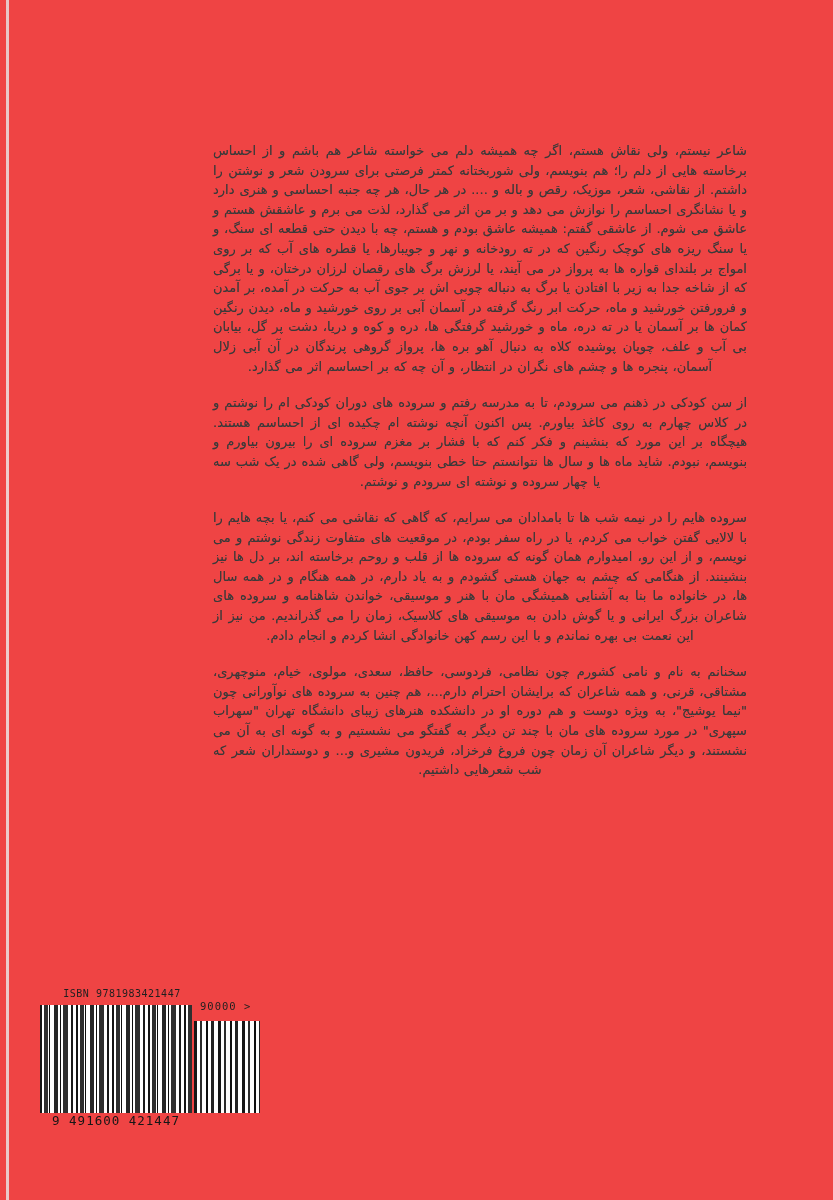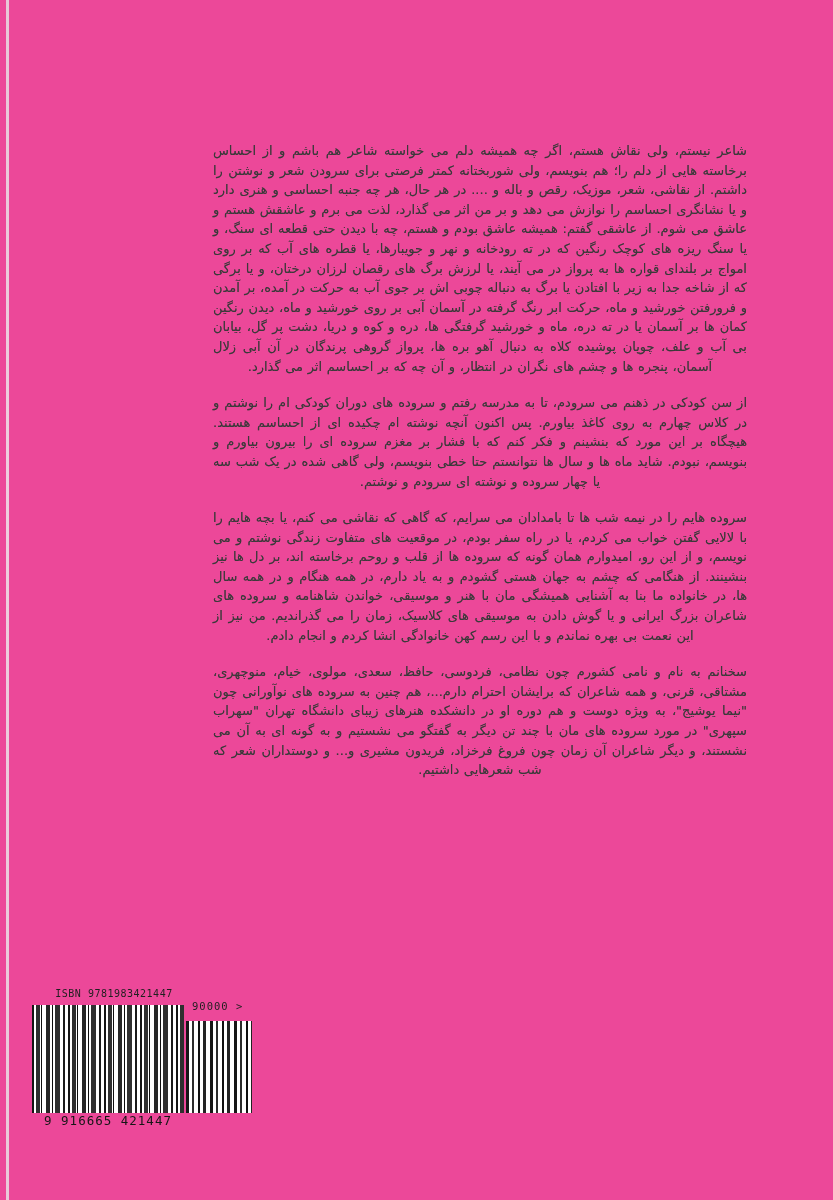--- a/index.html
+++ b/index.html
@@ -5,21 +5,21 @@
   html,body{margin:0;padding:0;}
   body{
     width:833px;height:1200px;
     background:#ffffff;
     font-family:"DejaVu Sans", sans-serif;
     overflow:hidden;
   }
   .scan-page{
     position:relative;
     width:833px;height:1200px;
-    background:#ec4899;
+    background:#ef4444;
     overflow:hidden;
   }
   
   .edge-line{
     position:absolute;left:6px;top:0;width:3px;height:1200px;
     background:linear-gradient(180deg,#e7e7e7,#efefef 40%,#e9e9e9);
     opacity:.8;
   }
   
   .text-block{
@@ -33,21 +33,21 @@
     text-shadow:0 0 .6px rgba(60,60,60,.55);
   }
   .text-block p{
     margin:0 0 17px 0;
     text-align:justify;
     text-align-last:center;
     word-spacing:.5px;
   }
   
   .barcode-wrap{
-    position:absolute;left:20px;top:988px;width:280px;height:150px;
+    position:absolute;left:28px;top:988px;width:280px;height:150px;
     filter:blur(.55px);
   }
   .isbn-label{
     position:absolute;left:14px;top:0;width:160px;
     font-size:10px;letter-spacing:.5px;
     color:#1f1f1f;text-align:center;white-space:nowrap;
     font-family:"DejaVu Sans Mono", monospace;
   }
   .ean-main{
     position:absolute;left:12px;top:17px;width:152px;height:108px;
@@ -91,18 +91,18 @@
   <div class="text-block">
     <p>شاعر نیستم، ولی نقاش هستم، اگر چه همیشه دلم می خواسته شاعر هم باشم و از احساس برخاسته هایی از دلم را؛ هم بنویسم، ولی شوربختانه کمتر فرصتی برای سرودن شعر و نوشتن را داشتم. از نقاشی، شعر، موزیک، رقص و باله و .... در هر حال، هر چه جنبه احساسی و هنری دارد و یا نشانگری احساسم را نوازش می دهد و بر من اثر می گذارد، لذت می برم و عاشقش هستم و عاشق می شوم. از عاشقی گفتم: همیشه عاشق بودم و هستم، چه با دیدن حتی قطعه ای سنگ، و یا سنگ ریزه های کوچک رنگین که در ته رودخانه و نهر و جویبارها، یا قطره های آب که بر روی امواج بر بلندای قواره ها به پرواز در می آیند، یا لرزش برگ های رقصان لرزان درختان، و یا برگی که از شاخه جدا به زیر با افتادن یا برگ به دنباله چوبی اش بر جوی آب به حرکت در آمده، بر آمدن و فرورفتن خورشید و ماه، حرکت ابر رنگ گرفته در آسمان آبی بر روی خورشید و ماه، دیدن رنگین کمان ها بر آسمان یا در ته دره، ماه و خورشید گرفتگی ها، دره و کوه و دریا، دشت پر گل، بیابان بی آب و علف، چوپان پوشیده کلاه به دنبال آهو بره ها، پرواز گروهی پرندگان در آن آبی زلال آسمان، پنجره ها و چشم های نگران در انتظار، و آن چه که بر احساسم اثر می گذارد.</p>
     <p>از سن کودکی در ذهنم می سرودم، تا به مدرسه رفتم و سروده های دوران کودکی ام را نوشتم و در کلاس چهارم به روی کاغذ بیاورم. پس اکنون آنچه نوشته ام چکیده ای از احساسم هستند. هیچگاه بر این مورد که بنشینم و فکر کنم که با فشار بر مغزم سروده ای را بیرون بیاورم و بنویسم، نبودم. شاید ماه ها و سال ها نتوانستم حتا خطی بنویسم، ولی گاهی شده در یک شب سه یا چهار سروده و نوشته ای سرودم و نوشتم.</p>
     <p>سروده هایم را در نیمه شب ها تا بامدادان می سرایم، که گاهی که نقاشی می کنم، یا بچه هایم را با لالایی گفتن خواب می کردم، یا در راه سفر بودم، در موقعیت های متفاوت زندگی نوشتم و می نویسم، و از این رو، امیدوارم همان گونه که سروده ها از قلب و روحم برخاسته اند، بر دل ها نیز بنشینند. از هنگامی که چشم به جهان هستی گشودم و به یاد دارم، در همه هنگام و در همه سال ها، در خانواده ما بنا به آشنایی همیشگی مان با هنر و موسیقی، خواندن شاهنامه و سروده های شاعران بزرگ ایرانی و یا گوش دادن به موسیقی های کلاسیک، زمان را می گذراندیم. من نیز از این نعمت بی بهره نماندم و با این رسم کهن خانوادگی انشا کردم و انجام دادم.</p>
     <p>سخنانم به نام و نامی کشورم چون نظامی، فردوسی، حافظ، سعدی، مولوی، خیام، منوچهری، مشتاقی، قرنی، و همه شاعران که برایشان احترام دارم...، هم چنین به سروده های نوآورانی چون "نیما یوشیج"، به ویژه دوست و هم دوره او در دانشکده هنرهای زیبای دانشگاه تهران "سهراب سپهری" در مورد سروده های مان با چند تن دیگر به گفتگو می نشستیم و به گونه ای به آن می نشستند، و دیگر شاعران آن زمان چون فروغ فرخزاد، فریدون مشیری و... و دوستداران شعر که شب شعرهایی داشتیم.</p>
   </div>
 
   <div class="barcode-wrap">
     <div class="isbn-label">ISBN 9781983421447</div>
     <div class="ean-main"></div>
-    <div class="ean-digits">9 916665 421447</div>
+    <div class="ean-digits">9 491600 421447</div>
     <div class="addon-code">90000 &gt;</div>
     <div class="ean-addon"></div>
   </div>
 
 </div>
 
 </body></html>

